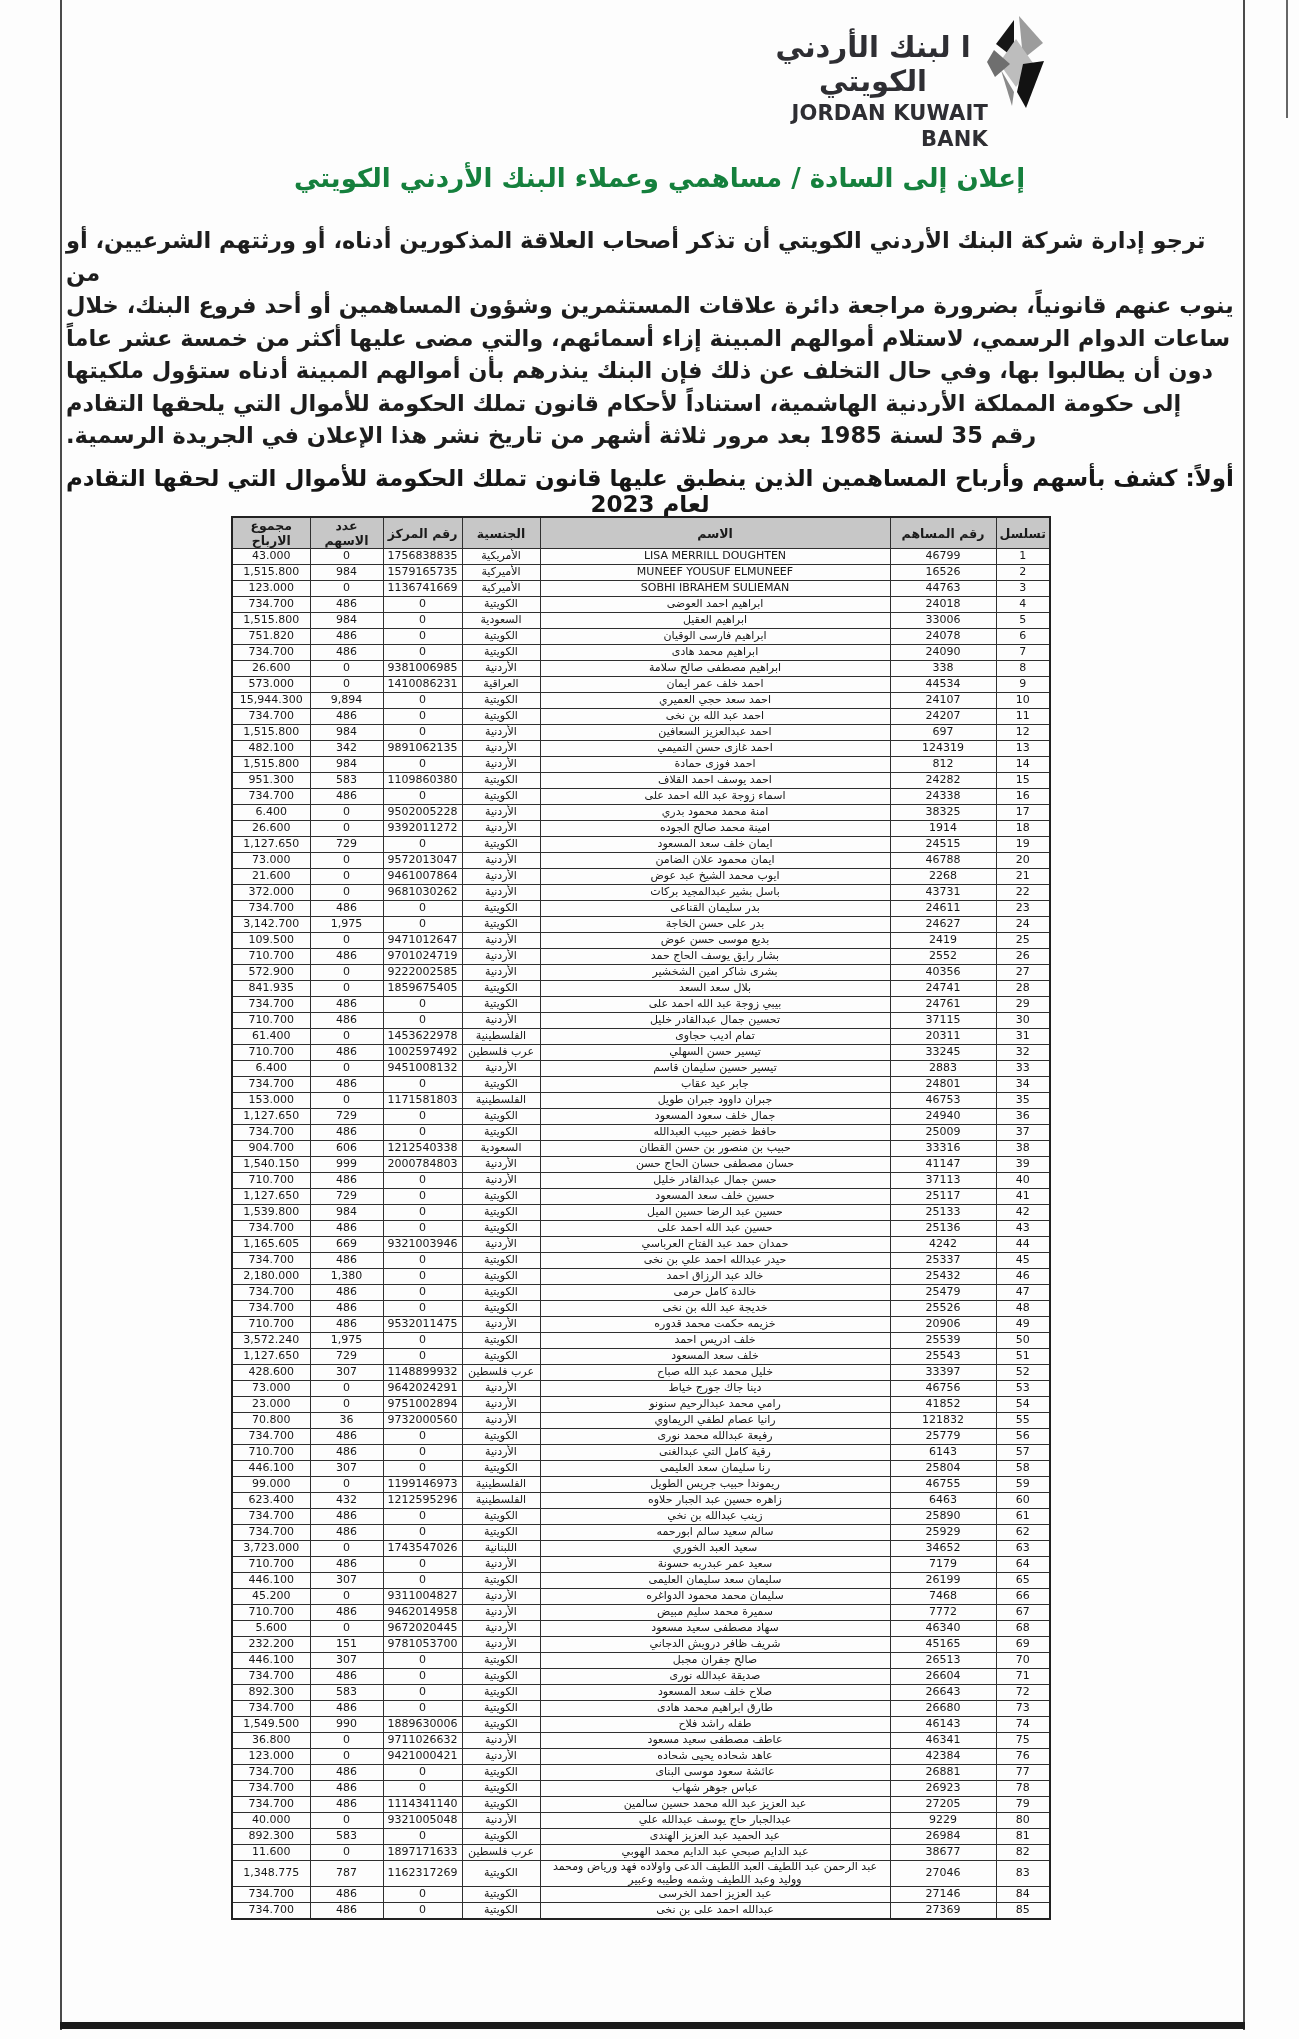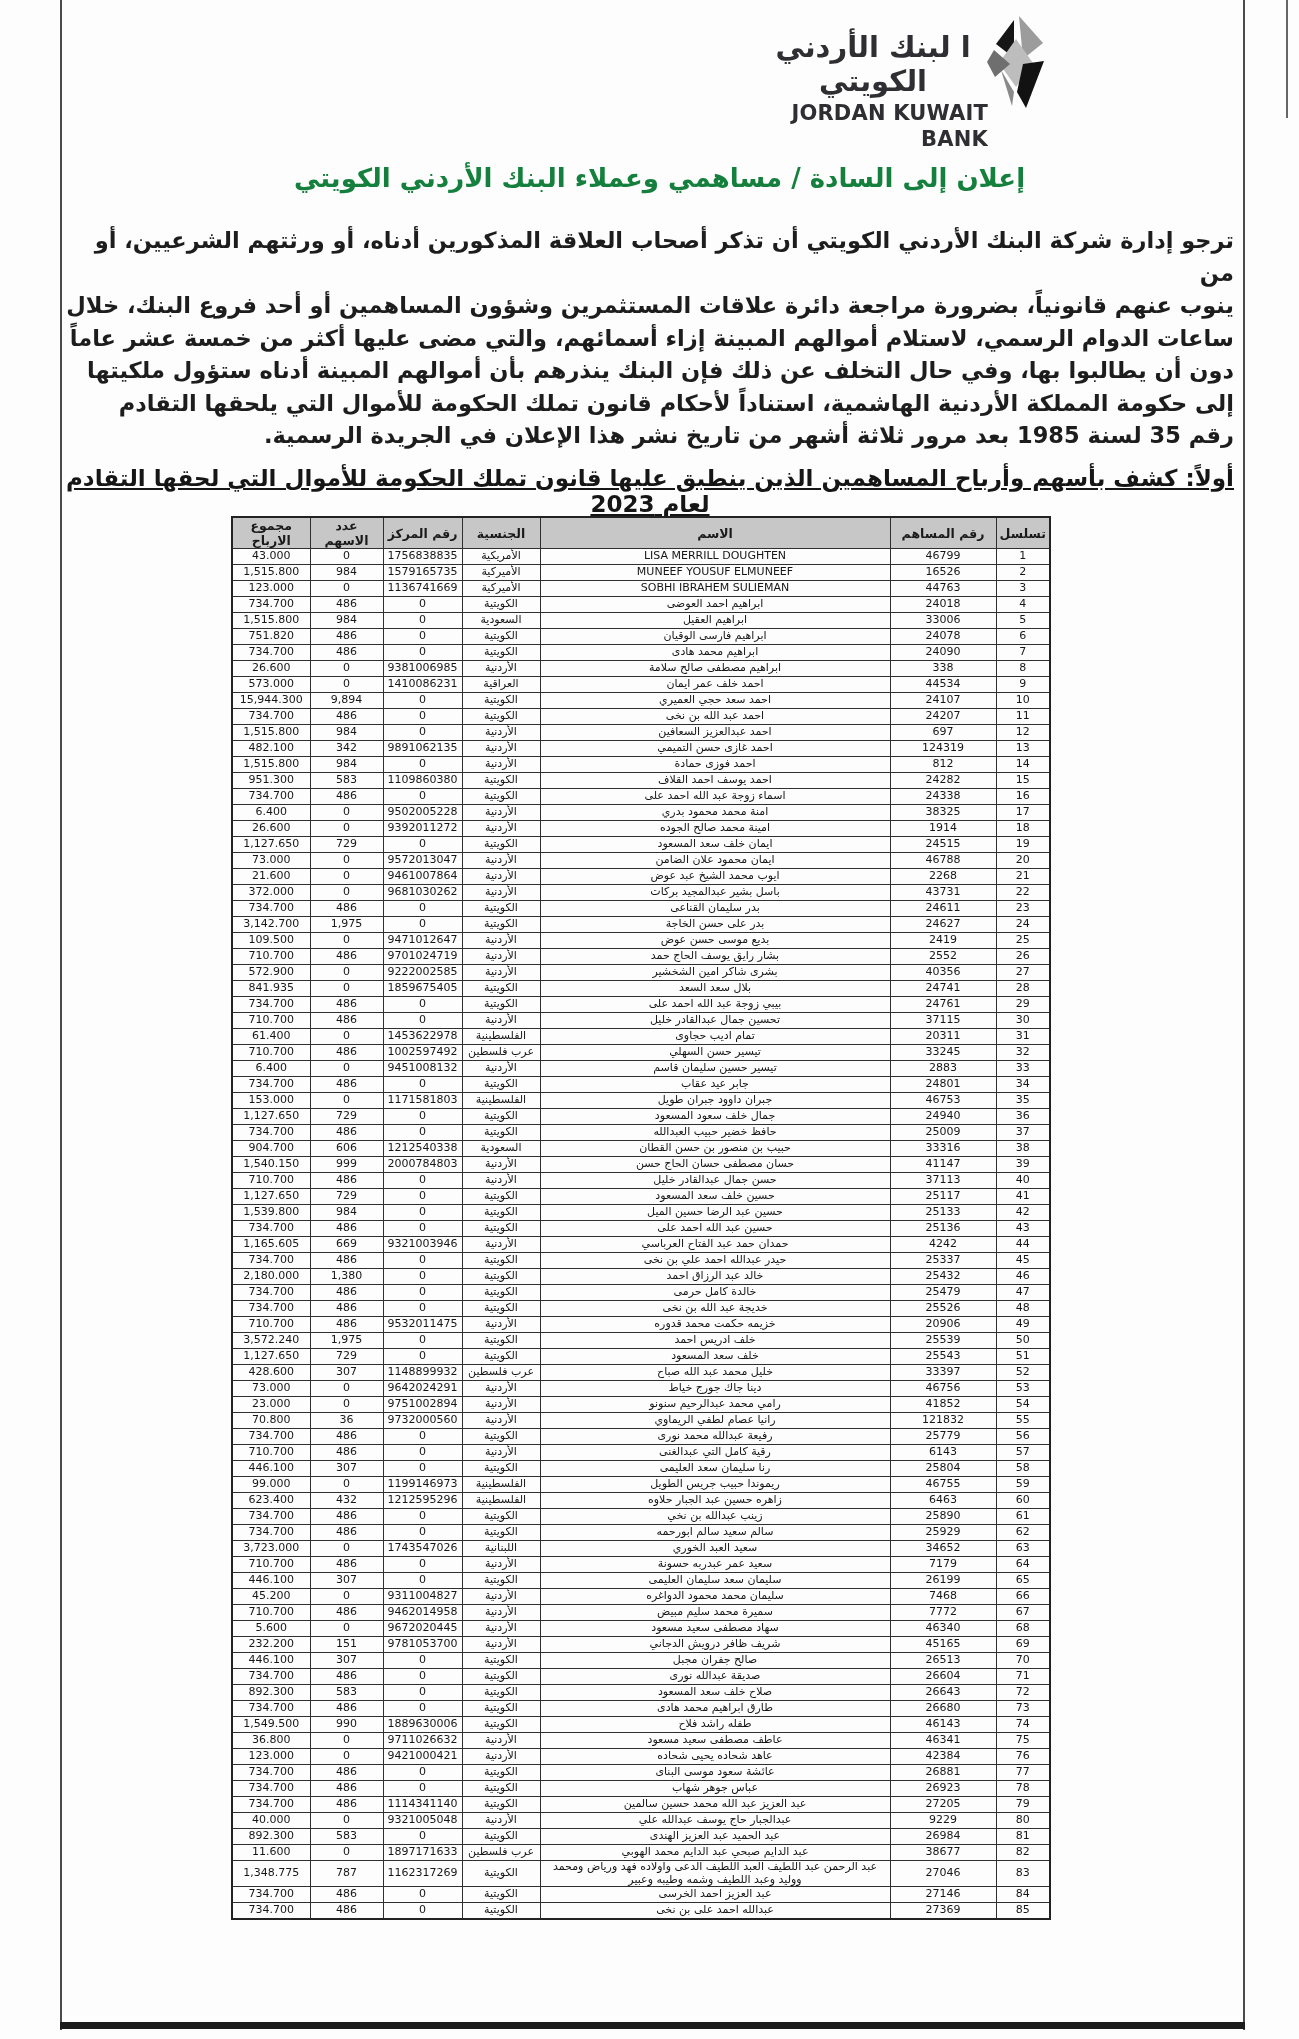--- a/index.html
+++ b/index.html
@@ -19,26 +19,26 @@
   .logo-ar{font-size:29px;font-weight:bold;color:#2e2e33;direction:rtl;line-height:34px;letter-spacing:-1px;}
   .logo-en{font-size:21px;font-weight:bold;color:#2e2e33;letter-spacing:0.2px;line-height:26px;margin-top:2px;text-align:right;}
   .logo-mark{position:absolute;top:16px;left:986px;width:60px;height:94px;}
   
   .title{
     position:absolute;top:146px;left:10px;width:100%;
     text-align:center;font-size:26px;font-weight:bold;direction:rtl;color:#15803d;
   }
   .paragraph{
     position:absolute;top:224px;left:66px;width:1168px;
-    direction:rtl;text-align:right;font-size:22.5px;font-weight:bold;
+    direction:rtl;text-align:left;font-size:22.5px;font-weight:bold;
     line-height:32.5px;color:#1d1d1d;
   }
   .section-heading{
     position:absolute;top:446px;left:40px;width:1220px;
-    direction:rtl;text-align:center;font-size:23px;font-weight:bold;color:#161616;text-decoration:underline;
+    direction:rtl;text-align:center;font-size:23px;font-weight:bold;color:#161616;
   }
   
   .table-wrap{position:absolute;top:516px;left:231px;width:818px;}
   table{
     width:818px;border-collapse:collapse;direction:rtl;table-layout:fixed;
     font-size:11px;color:#161616;
   }
   th,td{border:1px solid #2f2f2f;text-align:center;vertical-align:middle;padding:0 2px;overflow:hidden;}
   thead th{
     background:#c7c7c7;height:26px;font-size:12.5px;font-weight:bold;color:#1a1a1a;

